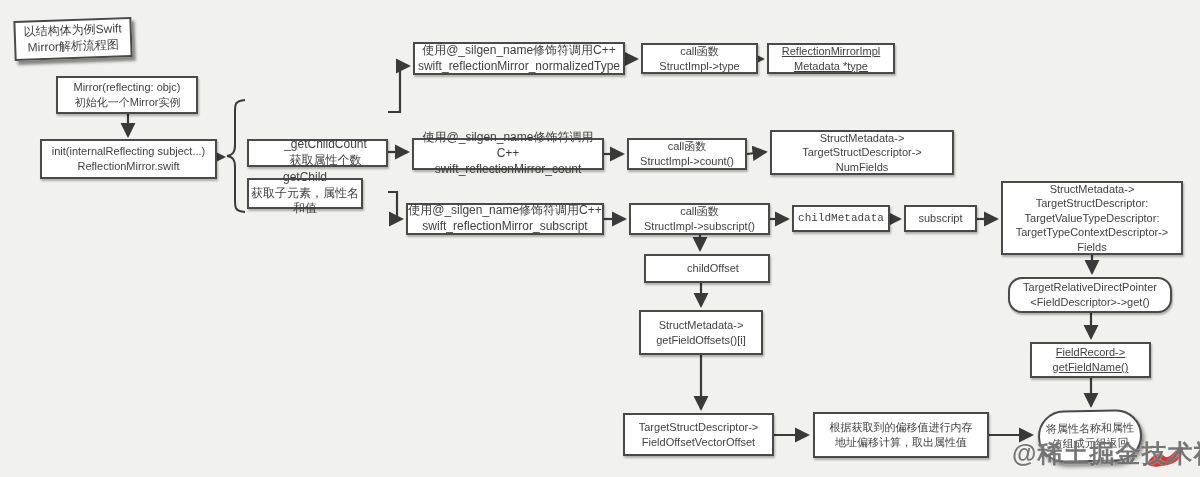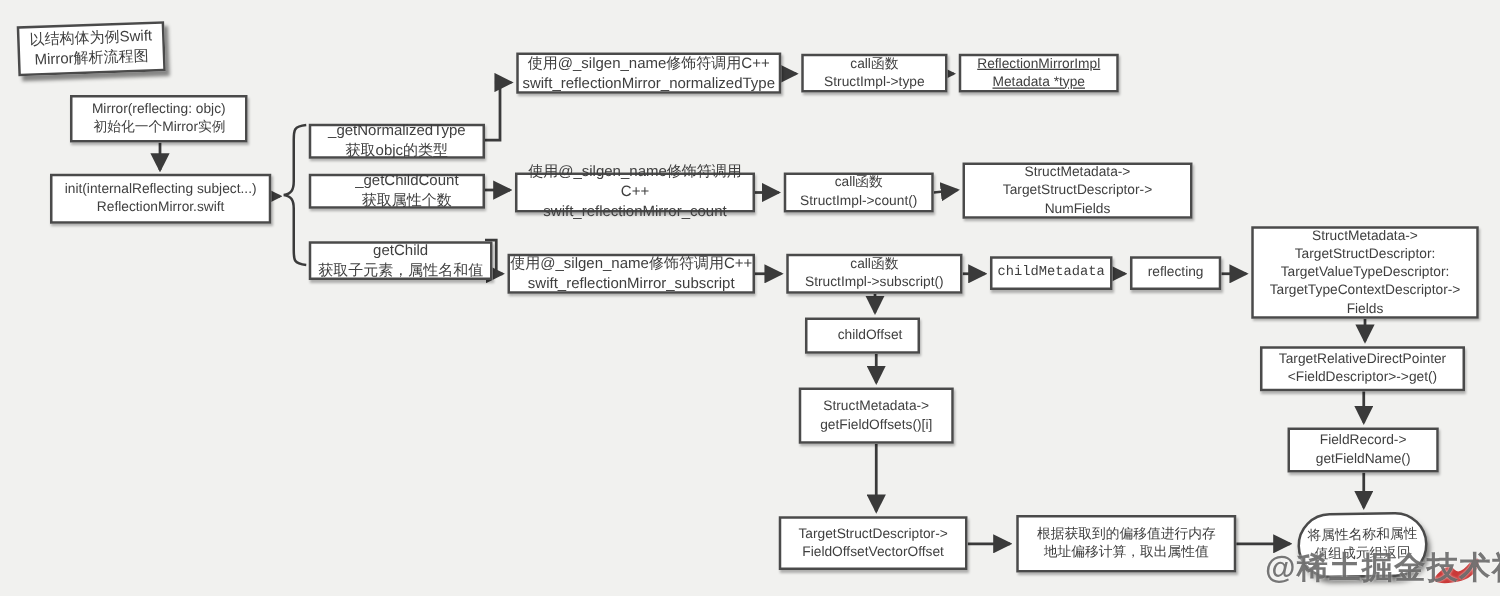--- a/index.html
+++ b/index.html
@@ -84,27 +84,25 @@
 
   <div class="node title-box" style="left:14px;top:19px;width:118px;height:40px;">以结构体为例Swift
 Mirror解析流程图</div>
 
   <div class="node" style="left:56px;top:76px;width:142px;height:38px;text-align:right;">Mirror(reflecting: objc)
 初始化一个Mirror实例</div>
 
   <div class="node" style="left:40px;top:139px;width:177px;height:40px;">init(internalReflecting subject...)
 ReflectionMirror.swift</div>
 
-  <div class="node small" style="left:247px;top:99px;width:141px;height:28px;">_getNormalizedType
-获取objc的类型</div>
 
   <div class="node small" style="left:247px;top:139px;width:141px;height:28px;padding-left:16px;">_getChildCount
 获取属性个数</div>
 
-  <div class="node small" style="left:247px;top:193px;width:147px;height:31px;">getChild
+  <div class="node small" style="left:247px;top:178px;width:116px;height:31px;">getChild
 获取子元素，属性名和值</div>
 
   <div class="node small" style="left:413px;top:42px;width:212px;height:33px;">使用@_silgen_name修饰符调用C++
 swift_reflectionMirror_normalizedType</div>
 
   <div class="node" style="left:641px;top:43px;width:117px;height:31px;">call函数
 StructImpl-&gt;type</div>
 
   <div class="node" style="left:767px;top:43px;width:128px;height:31px;text-decoration:underline;">ReflectionMirrorImpl
 Metadata *type</div>
@@ -120,37 +118,37 @@
 NumFields</div>
 
   <div class="node small" style="left:406px;top:203px;width:198px;height:32px;">使用@_silgen_name修饰符调用C++
 swift_reflectionMirror_subscript</div>
 
   <div class="node" style="left:629px;top:203px;width:141px;height:32px;">call函数
 StructImpl-&gt;subscript()</div>
 
   <div class="node" style="left:792px;top:205px;width:98px;height:27px;font-family:Liberation Mono, monospace;">childMetadata</div>
 
-  <div class="node" style="left:904px;top:205px;width:73px;height:27px;">reflecting</div>
+  <div class="node" style="left:904px;top:205px;width:73px;height:27px;">subscript</div>
 
   <div class="node" style="left:1001px;top:181px;width:182px;height:74px;">StructMetadata-&gt;
 TargetStructDescriptor:
 TargetValueTypeDescriptor:
 TargetTypeContextDescriptor-&gt;
 Fields</div>
 
-  <div class="node" style="left:644px;top:254px;width:92px;height:29px;padding-left:12px;">childOffset</div>
+  <div class="node" style="left:644px;top:254px;width:126px;height:29px;padding-left:12px;">childOffset</div>
 
   <div class="node" style="left:639px;top:310px;width:124px;height:45px;">StructMetadata-&gt;
 getFieldOffsets()[i]</div>
 
-  <div class="node" style="left:1008px;top:277px;width:164px;height:36px;">TargetRelativeDirectPointer
+  <div class="node" style="left:1008px;top:277px;width:164px;height:36px;border-radius:14px;">TargetRelativeDirectPointer
 &lt;FieldDescriptor&gt;-&gt;get()</div>
 
-  <div class="node" style="left:1030px;top:342px;width:121px;height:36px;">FieldRecord-&gt;
+  <div class="node" style="left:1030px;top:342px;width:121px;height:36px;text-decoration:underline;">FieldRecord-&gt;
 getFieldName()</div>
 
   <div class="node" style="left:623px;top:413px;width:151px;height:43px;">TargetStructDescriptor-&gt;
 FieldOffsetVectorOffset</div>
 
   <div class="node" style="left:813px;top:412px;width:176px;height:46px;">根据获取到的偏移值进行内存
 地址偏移计算，取出属性值</div>
 
   <div class="node terminator" style="left:1038px;top:410px;width:104px;height:52px;">将属性名称和属性
 值组成元组返回</div>

